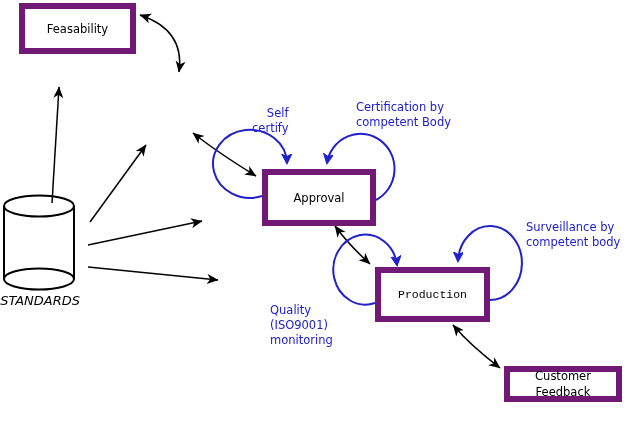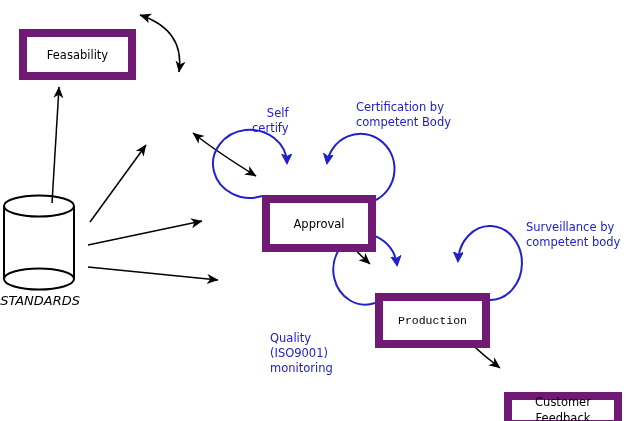--- a/index.html
+++ b/index.html
@@ -13,32 +13,31 @@
   }
   #edges-svg {
     position: absolute;
     left: 0; top: 0;
     width: 633px; height: 421px;
     z-index: 1;
   }
   .box {
     position: absolute;
     box-sizing: border-box;
-    border: 8px solid #701a75;
+    border: 6px solid #701a75;
     background: #ffffff;
     display: flex;
     flex-direction: column;
     align-items: center;
     justify-content: center;
     text-align: center;
     font-size: 11.5px;
     line-height: 16px;
     color: #000000;
     z-index: 2;
-    margin-top: 26px;
   }
   .ann {
     position: absolute;
     color: #2121cc;
     font-size: 11.5px;
     line-height: 15px;
     z-index: 3;
     white-space: nowrap;
   }
   .ann span { display: block; }
@@ -52,21 +51,21 @@
     left: 0px; top: 293px; width: 80px;
     text-align: right;
     font-size: 13px;
     color: #000000;
     z-index: 2;
     font-style: italic;
   }
   #ann-self-certify   { left: 252px; top: 106px; text-align: right; }
   #ann-certification  { left: 356px; top: 100px; }
   #ann-surveillance   { left: 526px; top: 220px; }
-  #ann-quality        { left: 270px; top: 303px; margin-top: 28px; }
+  #ann-quality        { left: 270px; top: 303px; }
 </style>
 </head>
 <body>
 
 <div id="canvas">
 
   <svg id="edges-svg" viewBox="0 0 633 421" xmlns="http://www.w3.org/2000/svg">
     <defs>
       <marker id="mk-black" markerUnits="userSpaceOnUse" markerWidth="13" markerHeight="11" refX="11" refY="5" orient="auto">
         <path d="M0,0 L11.5,5 L0,10 L3.2,5 Z" fill="#000000"></path>

